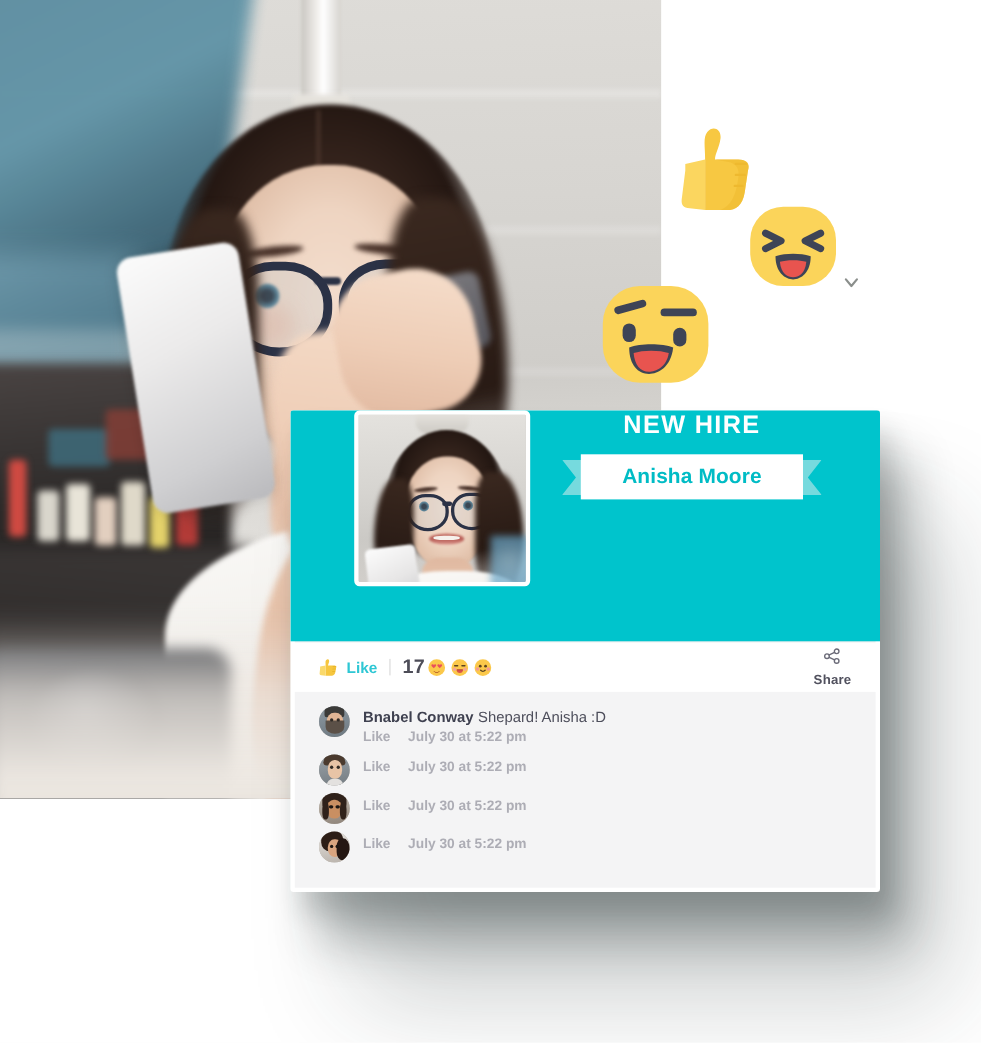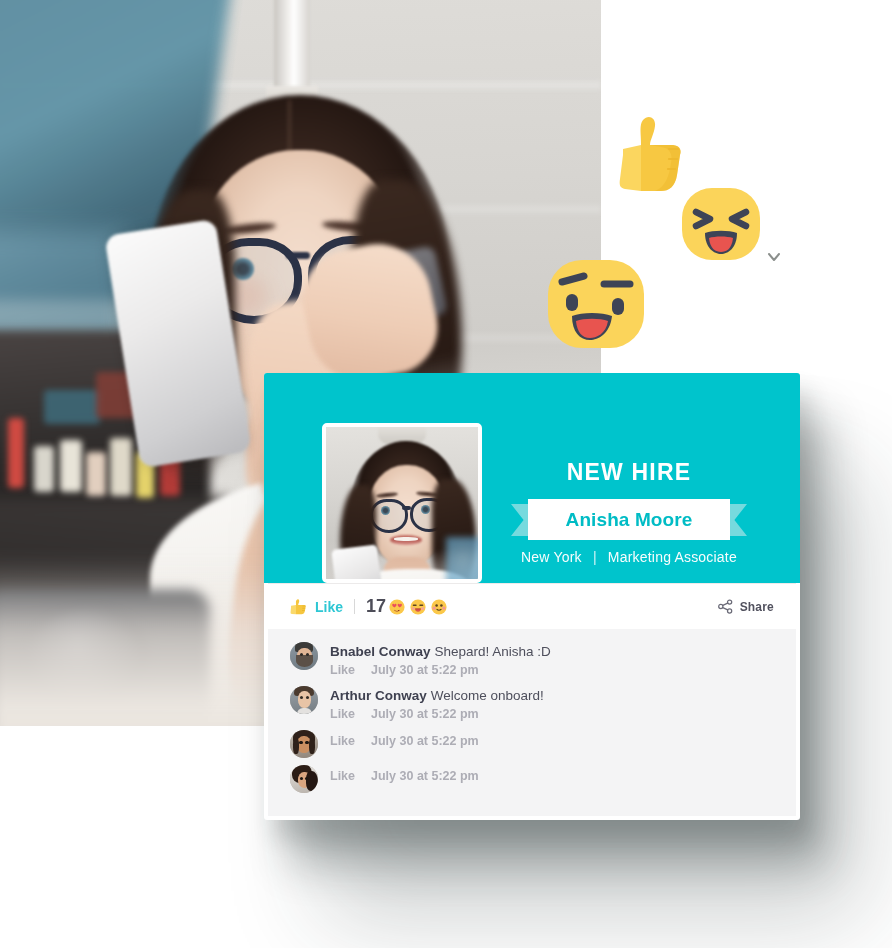--- a/index.html
+++ b/index.html
@@ -264,21 +264,21 @@
       60px 96px 96px rgba(30,44,44,.22),
       10px 18px 22px rgba(30,44,44,.16);
   }
 
   
   .card-banner {
     position: relative;
     background: #00c4cc;
     height: 210px;
     display: flex;
-    align-items: flex-end;
+    align-items: flex-start;
     padding: 0 24px;
     box-sizing: border-box;
   }
   .banner-photo {
     width: 160px;
     height: 160px;
     border-radius: 5px;
     border: 4px solid #ffffff;
     box-sizing: border-box;
     margin-left: 34px;
@@ -411,21 +411,21 @@
     font-size: 14px;
     font-weight: bold;
     cursor: pointer;
   }
   .rx-divider {
     width: 1px; height: 15px; background: #d8d8d8; margin: 0 11px;
   }
   .rx-count { color: #4d4d58; font-size: 18px; font-weight: bold; margin-right: 1px;}
   .rx-emojis { display: inline-flex; align-items: center; gap: 5px; margin-left: 2px;}
   .rx-emoji { width: 16px; height: 16px; display:inline-block;}
-  .share-btn { display: flex; align-items: center; gap: 7px; cursor: pointer; }
+  .share-btn { display: flex; align-items: center; gap: 7px; cursor: pointer; flex-direction: column; }
   .share-icon { width: 15px; height: 15px; display:block;}
   .share-label { color: #51515e; font-size: 12px; font-weight: bold; letter-spacing:.2px;}
 
   
   .comments {
     background: #f4f4f5;
     padding: 13px 22px 16px 22px;
     margin: 0 4px 4px 4px;
   }
   .comment-row {
@@ -585,25 +585,20 @@
         <div class="new-hire-title">NEW HIRE</div>
 
         <div class="ribbon">
           <div class="ribbon-tail left"></div>
           <div class="ribbon-tail right"></div>
           <div class="ribbon-body">
             <span class="ribbon-name">Anisha Moore</span>
           </div>
         </div>
 
-        <div class="banner-meta">
-          <span>New York</span>
-          <span class="sep">|</span>
-          <span>Marketing Associate</span>
-        </div>
 
       </div>
     </div>
 
     <div class="reaction-bar">
       <div class="reaction-left">
         <svg class="thumb-btn" viewBox="0 0 18 16">
           <path d="M6 6 C6 3.4 5.6 1.8 6.6 .9 C7.8 -.2 9.4 .4 9.2 2.3 C9 3.9 8.2 5.1 8.2 6 L13.6 6 C15.4 6 16 6.9 15.6 8.1 L14.9 12 C14.4 14.4 13.2 15.3 11.5 15.3 L6 15.3 Z" fill="#f6c63f"></path>
           <path d="M1 6.8 L6 6 L6 15.3 L2 14.9 C.7 14.7 .4 14.1 .6 12.9 L1 8.4 Z" fill="#fad96b"></path>
           <path d="M12.8 7 L15.2 7 M12.6 9.2 L14.8 9.2 M12.4 11.4 L14.2 11.4" stroke="#e9b72c" stroke-width="1" stroke-linecap="round"></path>
@@ -674,23 +669,20 @@
       <div class="comment-row">
         <div class="avatar">
           <div class="av-in" style="left:0;top:0;width:100%;height:100%;background:linear-gradient(170deg,#9aa2a8 0%,#747c82 100%)"></div>
           <div class="av-in" style="left:4px;top:-2px;width:20px;height:12px;background:#4a3a2e;border-radius:9px 9px 3px 3px"></div>
           <div class="av-in" style="left:8px;top:5px;width:13px;height:17px;background:#e8c4a6;border-radius:46%"></div>
           <div class="av-in" style="left:10px;top:10px;width:3px;height:3px;background:#332c26;border-radius:50%"></div>
           <div class="av-in" style="left:16px;top:10px;width:3px;height:3px;background:#332c26;border-radius:50%"></div>
           <div class="av-in" style="left:7px;top:22px;width:15px;height:8px;background:#e3e1df;border-radius:6px 6px 0 0"></div>
         </div>
         <div class="comment-body">
-          <div class="comment-line1">
-            <span class="comment-author">Arthur Conway</span><span class="comment-text">Welcome onboard!</span>
-          </div>
           <div class="comment-line2">
             <span class="comment-like">Like</span><span class="comment-time">July 30 at 5:22 pm</span>
           </div>
         </div>
       </div>
 
       <div class="comment-row">
         <div class="avatar">
           <div class="av-in" style="left:0;top:0;width:100%;height:100%;background:linear-gradient(170deg,#c7bfb4 0%,#8d8278 100%)"></div>
           <div class="av-in" style="left:3px;top:-3px;width:22px;height:16px;background:#2f211a;border-radius:10px 10px 3px 3px"></div>

